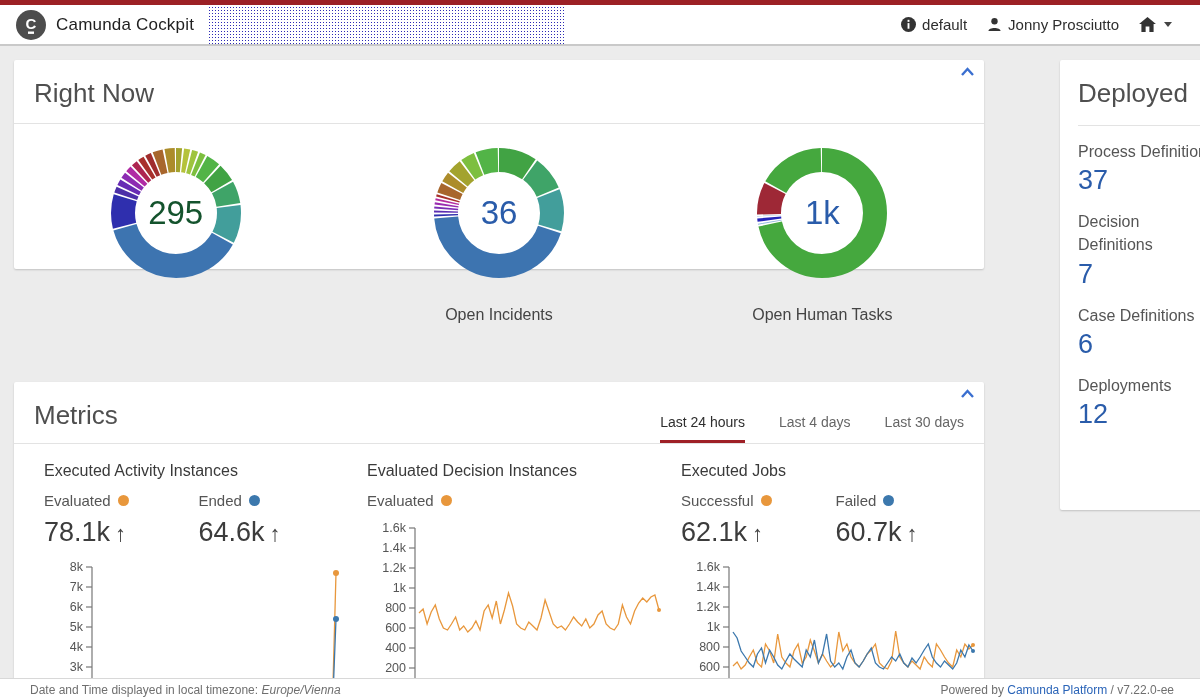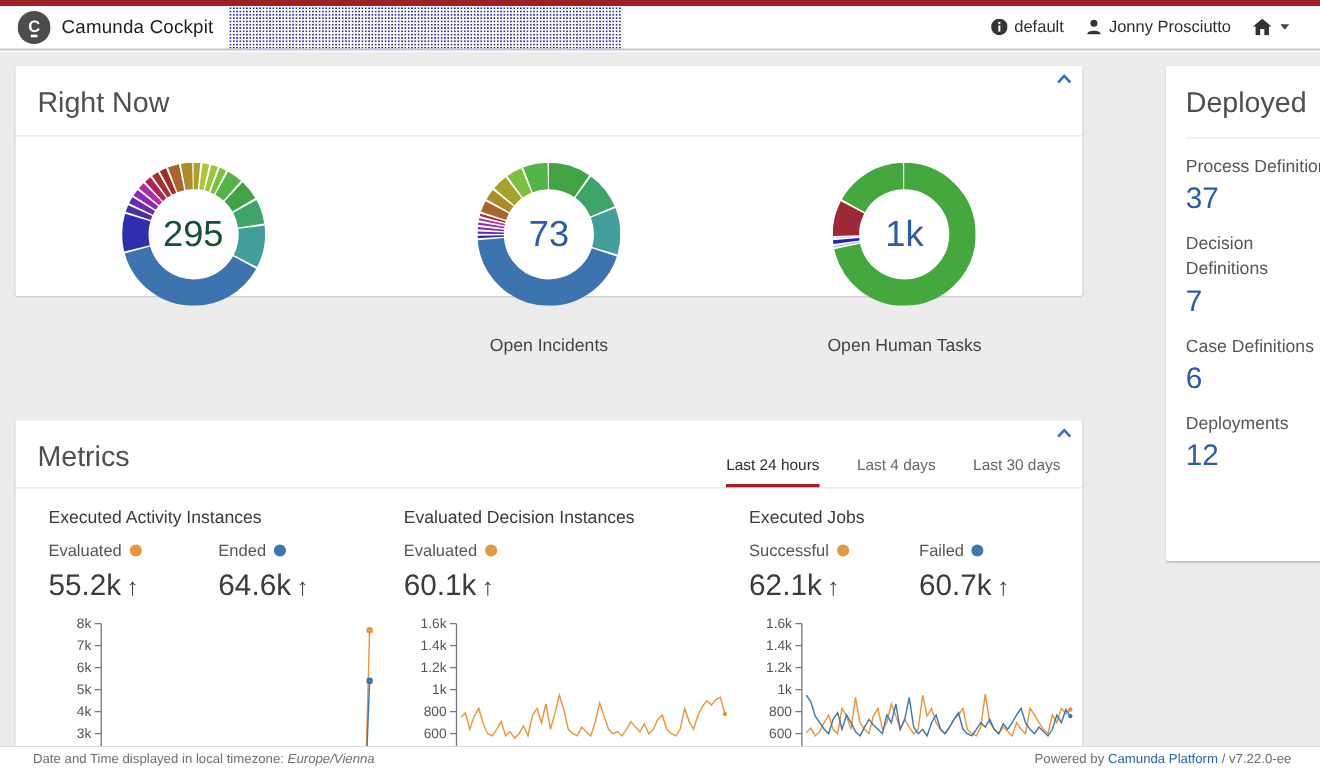--- a/index.html
+++ b/index.html
@@ -151,21 +151,21 @@
             <circle cx="65" cy="65" r="53" fill="none" stroke="#7c2db5" stroke-width="24" stroke-dasharray="1.7300882128051809 333.0088212805181" stroke-dashoffset="-253.08670417319377" transform="rotate(-90 65 65)"></circle>
             <circle cx="65" cy="65" r="53" fill="none" stroke="#9a2bb0" stroke-width="24" stroke-dasharray="1.7300882128051809 333.0088212805181" stroke-dashoffset="-256.416792385999" transform="rotate(-90 65 65)"></circle>
             <circle cx="65" cy="65" r="53" fill="none" stroke="#b52da0" stroke-width="24" stroke-dasharray="1.7300882128051809 333.0088212805181" stroke-dashoffset="-259.7468805988042" transform="rotate(-90 65 65)"></circle>
             <circle cx="65" cy="65" r="53" fill="none" stroke="#a8302c" stroke-width="24" stroke-dasharray="1.7300882128051809 333.0088212805181" stroke-dashoffset="-263.0769688116094" transform="rotate(-90 65 65)"></circle>
             <circle cx="65" cy="65" r="53" fill="none" stroke="#a8662c" stroke-width="24" stroke-dasharray="8.390264638415543 333.0088212805181" stroke-dashoffset="-266.4070570244146" transform="rotate(-90 65 65)"></circle>
             <circle cx="65" cy="65" r="53" fill="none" stroke="#ac8c2a" stroke-width="24" stroke-dasharray="8.390264638415543 333.0088212805181" stroke-dashoffset="-276.39732166283017" transform="rotate(-90 65 65)"></circle>
             <circle cx="65" cy="65" r="53" fill="none" stroke="#a3a32e" stroke-width="24" stroke-dasharray="11.720352851220724 333.0088212805181" stroke-dashoffset="-286.38758630124573" transform="rotate(-90 65 65)"></circle>
             <circle cx="65" cy="65" r="53" fill="none" stroke="#7dbf3f" stroke-width="24" stroke-dasharray="11.720352851220724 333.0088212805181" stroke-dashoffset="-299.70793915246645" transform="rotate(-90 65 65)"></circle>
             <circle cx="65" cy="65" r="53" fill="none" stroke="#52b447" stroke-width="24" stroke-dasharray="18.380529276831084 333.0088212805181" stroke-dashoffset="-313.02829200368717" transform="rotate(-90 65 65)"></circle>
           </svg>
-        <div class="donut-center" style="color: rgb(42, 92, 170);">73</div>
+        <div class="donut-center" style="color: rgb(42, 92, 170);">36</div>
       </div>
       <div class="donut-label">Open Incidents</div>
     </div>
     <div class="donut-box">
       <div class="donut-wrap">
         <svg class="donut" width="130" height="130" viewBox="0 0 130 130">
             <circle cx="65" cy="65" r="53" fill="none" stroke="#45a83e" stroke-width="24" stroke-dasharray="238.16635132197302 333.0088212805181" stroke-dashoffset="0" transform="rotate(-90 65 65)"></circle>
             <circle cx="65" cy="65" r="53" fill="none" stroke="#8fb7dc" stroke-width="24" stroke-dasharray="0.7310617489636262 333.0088212805181" stroke-dashoffset="-239.76635132197302" transform="rotate(-90 65 65)"></circle>
             <circle cx="65" cy="65" r="53" fill="none" stroke="#2424b8" stroke-width="24" stroke-dasharray="2.7291146766467356 333.0088212805181" stroke-dashoffset="-242.09741307093665" transform="rotate(-90 65 65)"></circle>
             <circle cx="65" cy="65" r="53" fill="none" stroke="#8fb7dc" stroke-width="24" stroke-dasharray="0.4 333.0088212805181" stroke-dashoffset="-246.42652774758338" transform="rotate(-90 65 65)"></circle>
@@ -217,21 +217,21 @@
   <div class="metrics-body">
 
     <div class="mcol">
       <div class="mcol-title">Executed Activity Instances</div>
       <div class="stat-row">
         <div class="stat">
           <div class="stat-label">
               <span>Evaluated</span>
               <span class="dot" style="background-color: rgb(232, 151, 60);"></span>
             </div>
-          <div class="stat-value"><span>55.2k</span><span class="trend">↑</span></div>
+          <div class="stat-value"><span>78.1k</span><span class="trend">↑</span></div>
         </div>
         <div class="stat">
           <div class="stat-label">
               <span>Ended</span>
               <span class="dot" style="background-color: rgb(60, 120, 173);"></span>
             </div>
           <div class="stat-value"><span>64.6k</span><span class="trend">↑</span></div>
         </div>
       </div>
       <svg class="chart-svg" width="300" height="216" viewBox="0 0 300 216">
@@ -262,21 +262,20 @@
     </div>
 
     <div class="mcol">
       <div class="mcol-title">Evaluated Decision Instances</div>
       <div class="stat-row">
         <div class="stat">
           <div class="stat-label">
               <span>Evaluated</span>
               <span class="dot" style="background-color: rgb(232, 151, 60);"></span>
             </div>
-          <div class="stat-value"><span>60.1k</span><span class="trend">↑</span></div>
         </div>
       </div>
       <svg class="chart-svg" width="300" height="216" viewBox="0 0 300 216">
           <line x1="48" y1="9" x2="48" y2="216" stroke="#777" stroke-width="1.2"></line>
           <line x1="42" y1="9" x2="48" y2="9" stroke="#777" stroke-width="1.2"></line>
           <text x="39" y="13" text-anchor="end">1.6k</text>
           <line x1="42" y1="29" x2="48" y2="29" stroke="#777" stroke-width="1.2"></line>
           <text x="39" y="33" text-anchor="end">1.4k</text>
           <line x1="42" y1="49" x2="48" y2="49" stroke="#777" stroke-width="1.2"></line>
           <text x="39" y="53" text-anchor="end">1.2k</text>

